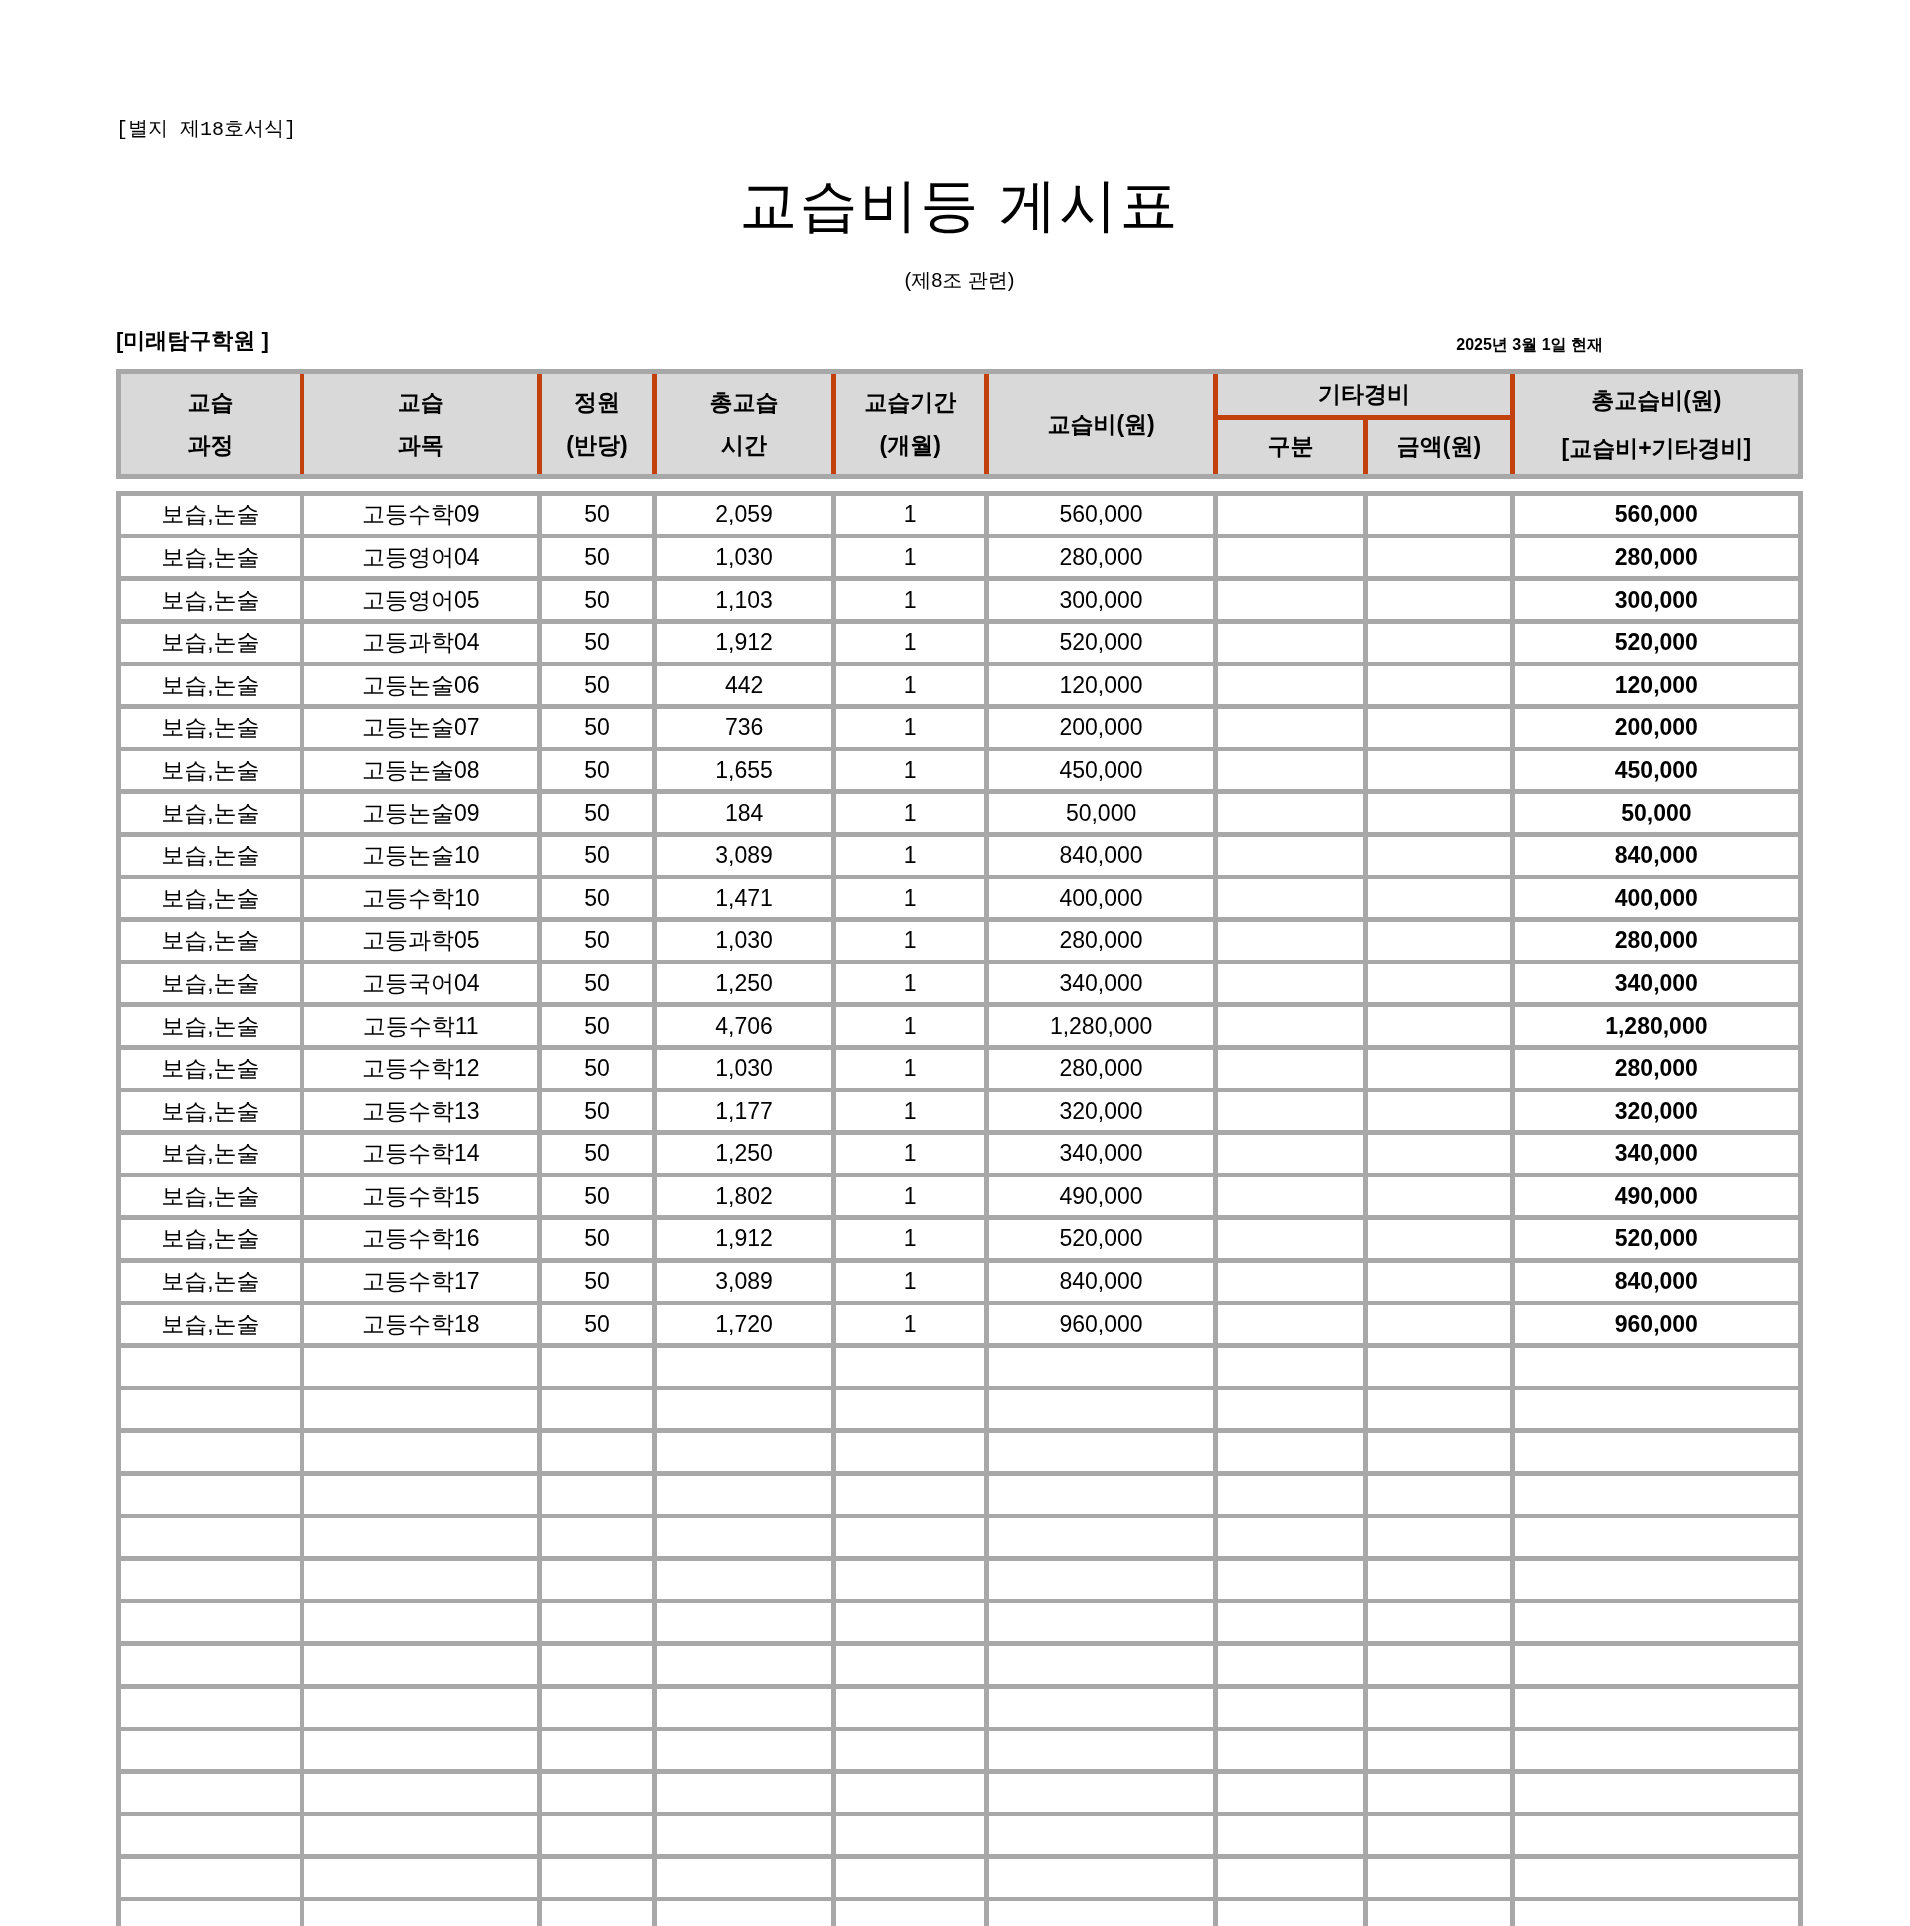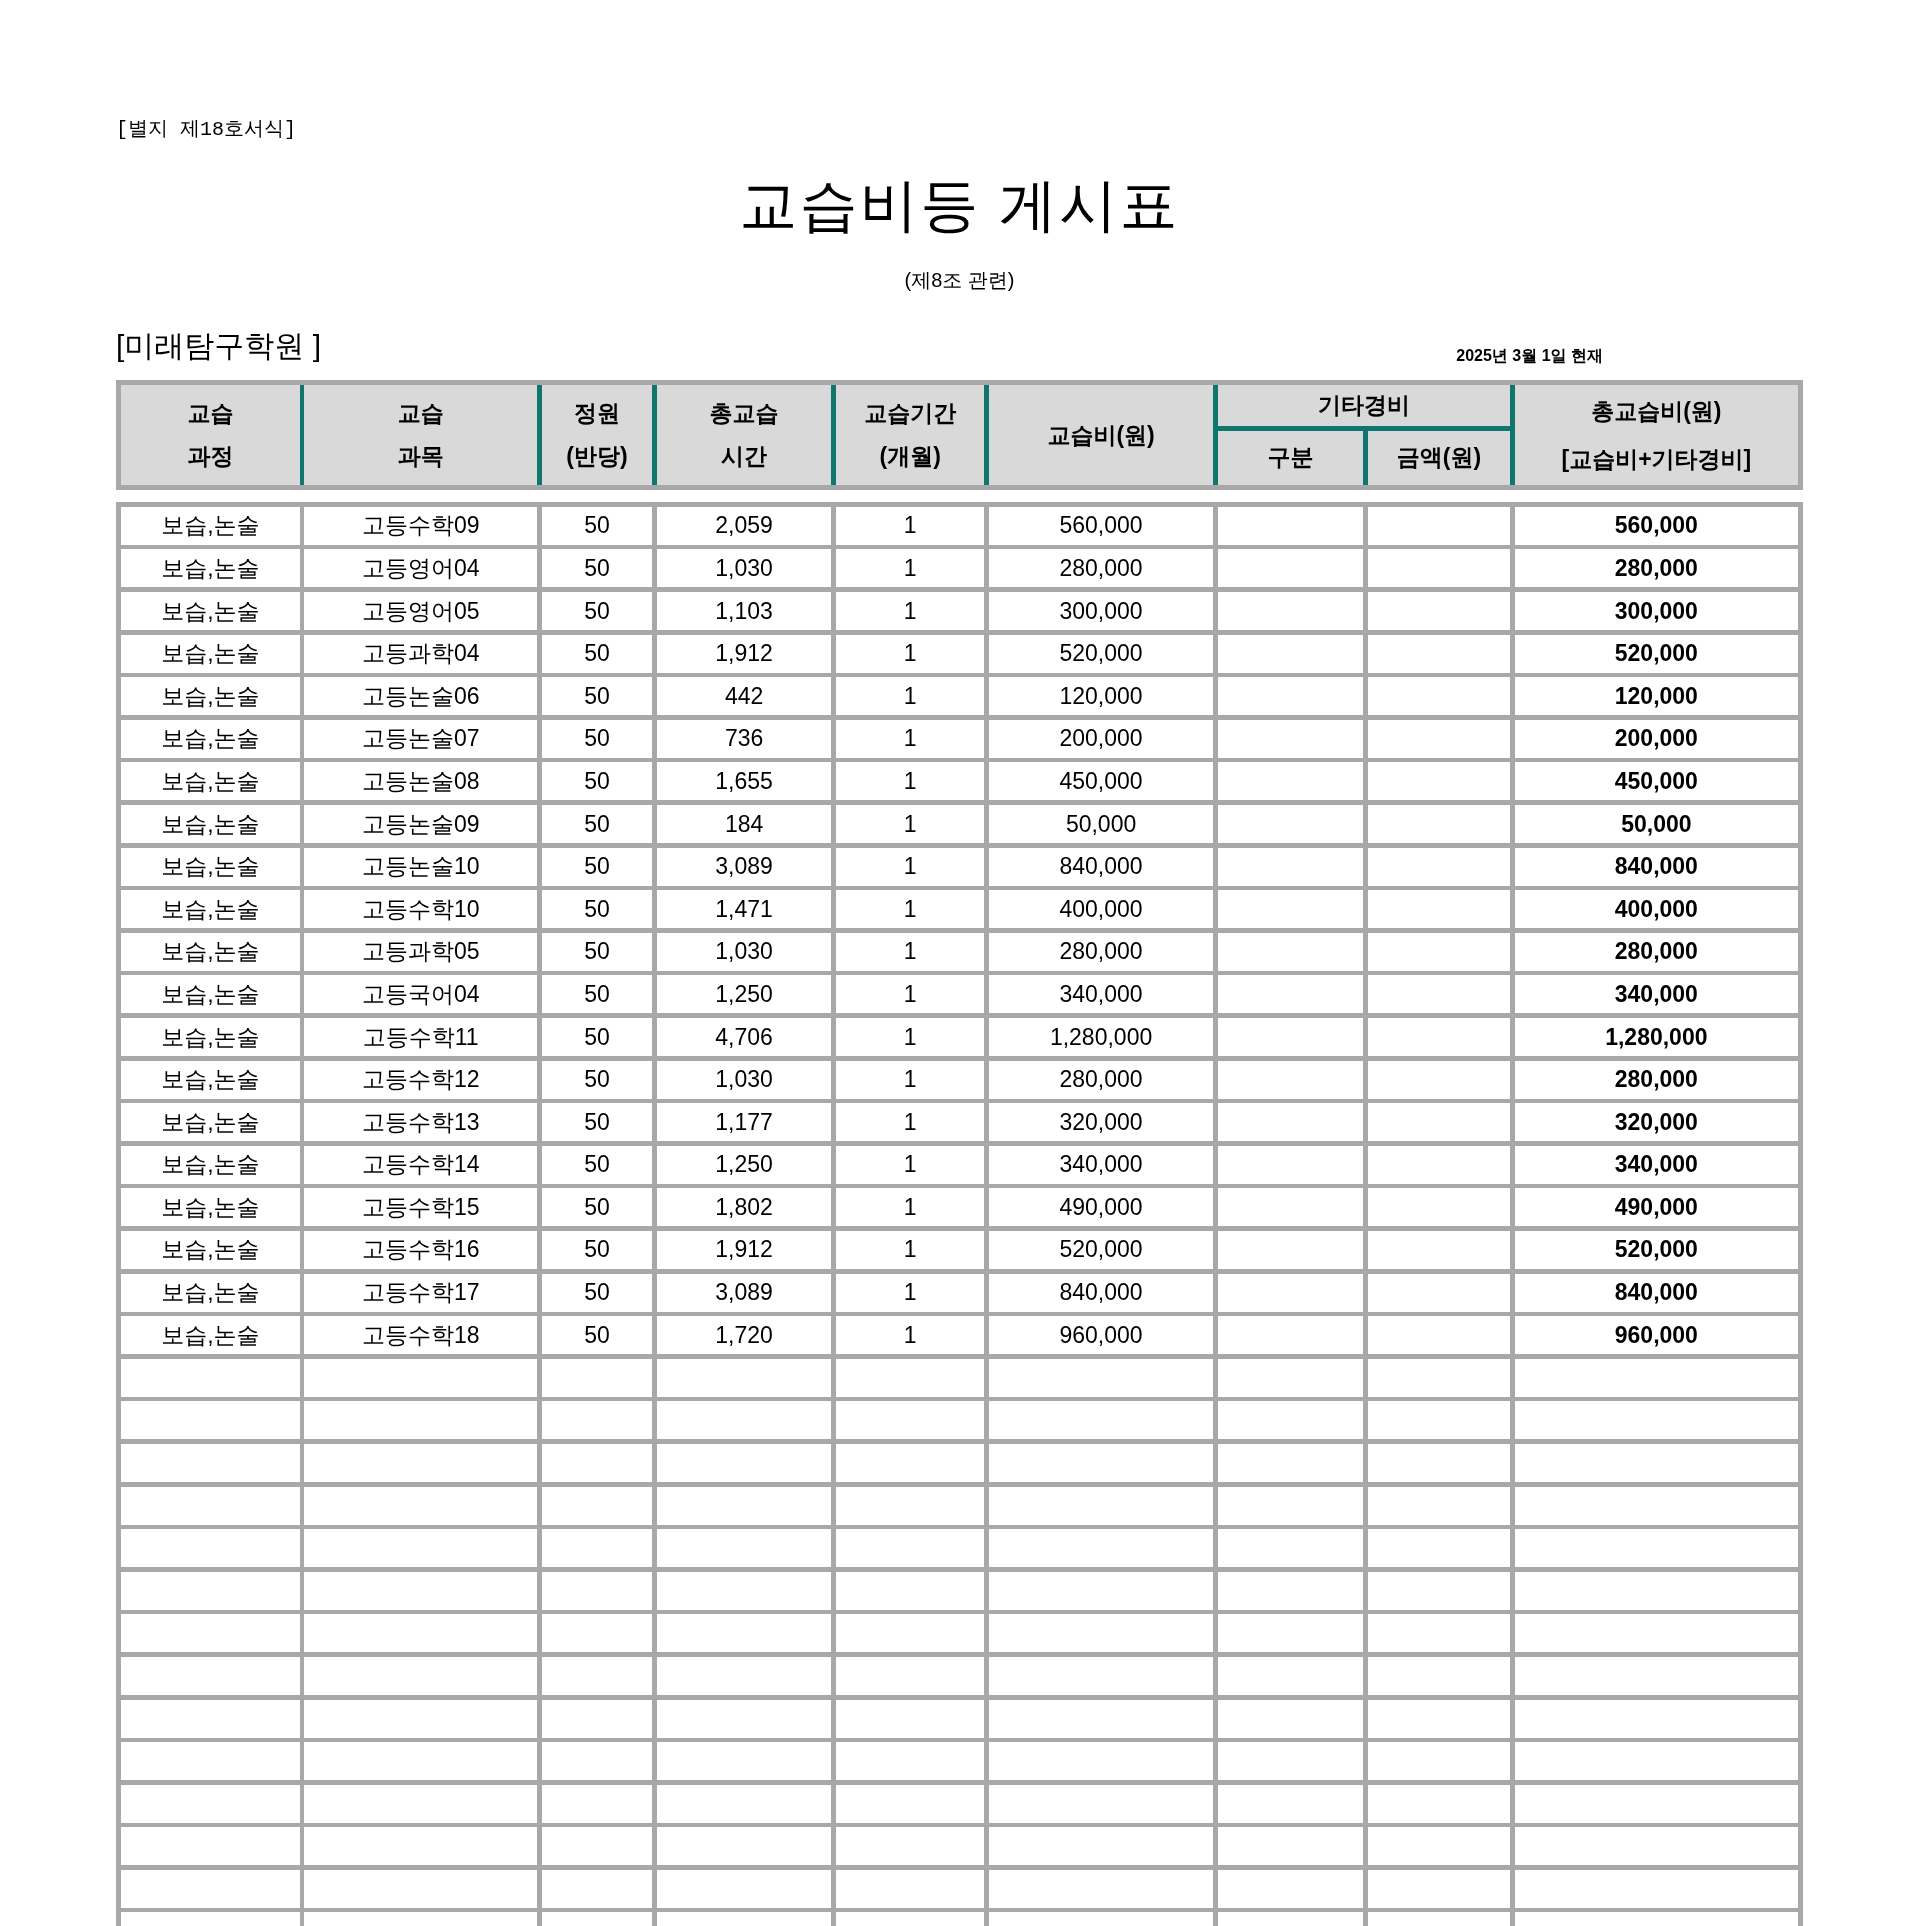--- a/index.html
+++ b/index.html
@@ -11,32 +11,32 @@
     color:#000;
     overflow:hidden;
   }
   .content { position:absolute; left:116px; top:0; width:1687px; }
 
   .form-label { margin-top:115px; font-size:20px;font-family:Liberation Mono, monospace; }
   .doc-title  { margin-top:25px; font-size:58px; font-weight:normal; text-align:center; letter-spacing:2.3px; }
   .doc-subtitle { margin-top:22px; font-size:20px; text-align:center; }
 
   .meta-row { margin-top:32px; display:flex; justify-content:space-between; align-items:flex-end; }
-  .meta-academy { font-size:30px; font-weight:normal; }
+  .meta-academy { font-size:22px; font-weight:bold; }
   .meta-asof   { font-size:16px; font-weight:bold; margin-right:200px; }
 
   
   .grid-cols { grid-template-columns:477fr 621fr 295fr 466fr 396fr 598fr 388fr 380fr 756fr; }
 
   .thead {
     margin-top:13px;
     display:grid;
     grid-template-rows:41px 54px;
     gap:4.6px;
-    background:#0f766e;
+    background:#c2410c;
     border:5.4px solid #a8a8a8;
   }
   .hc {
     background:#d9d9d9;
     display:flex; align-items:center; justify-content:center;
     text-align:center;
     font-size:23px; font-weight:bold;
     white-space:pre-line;
     line-height:1.85;
   }

